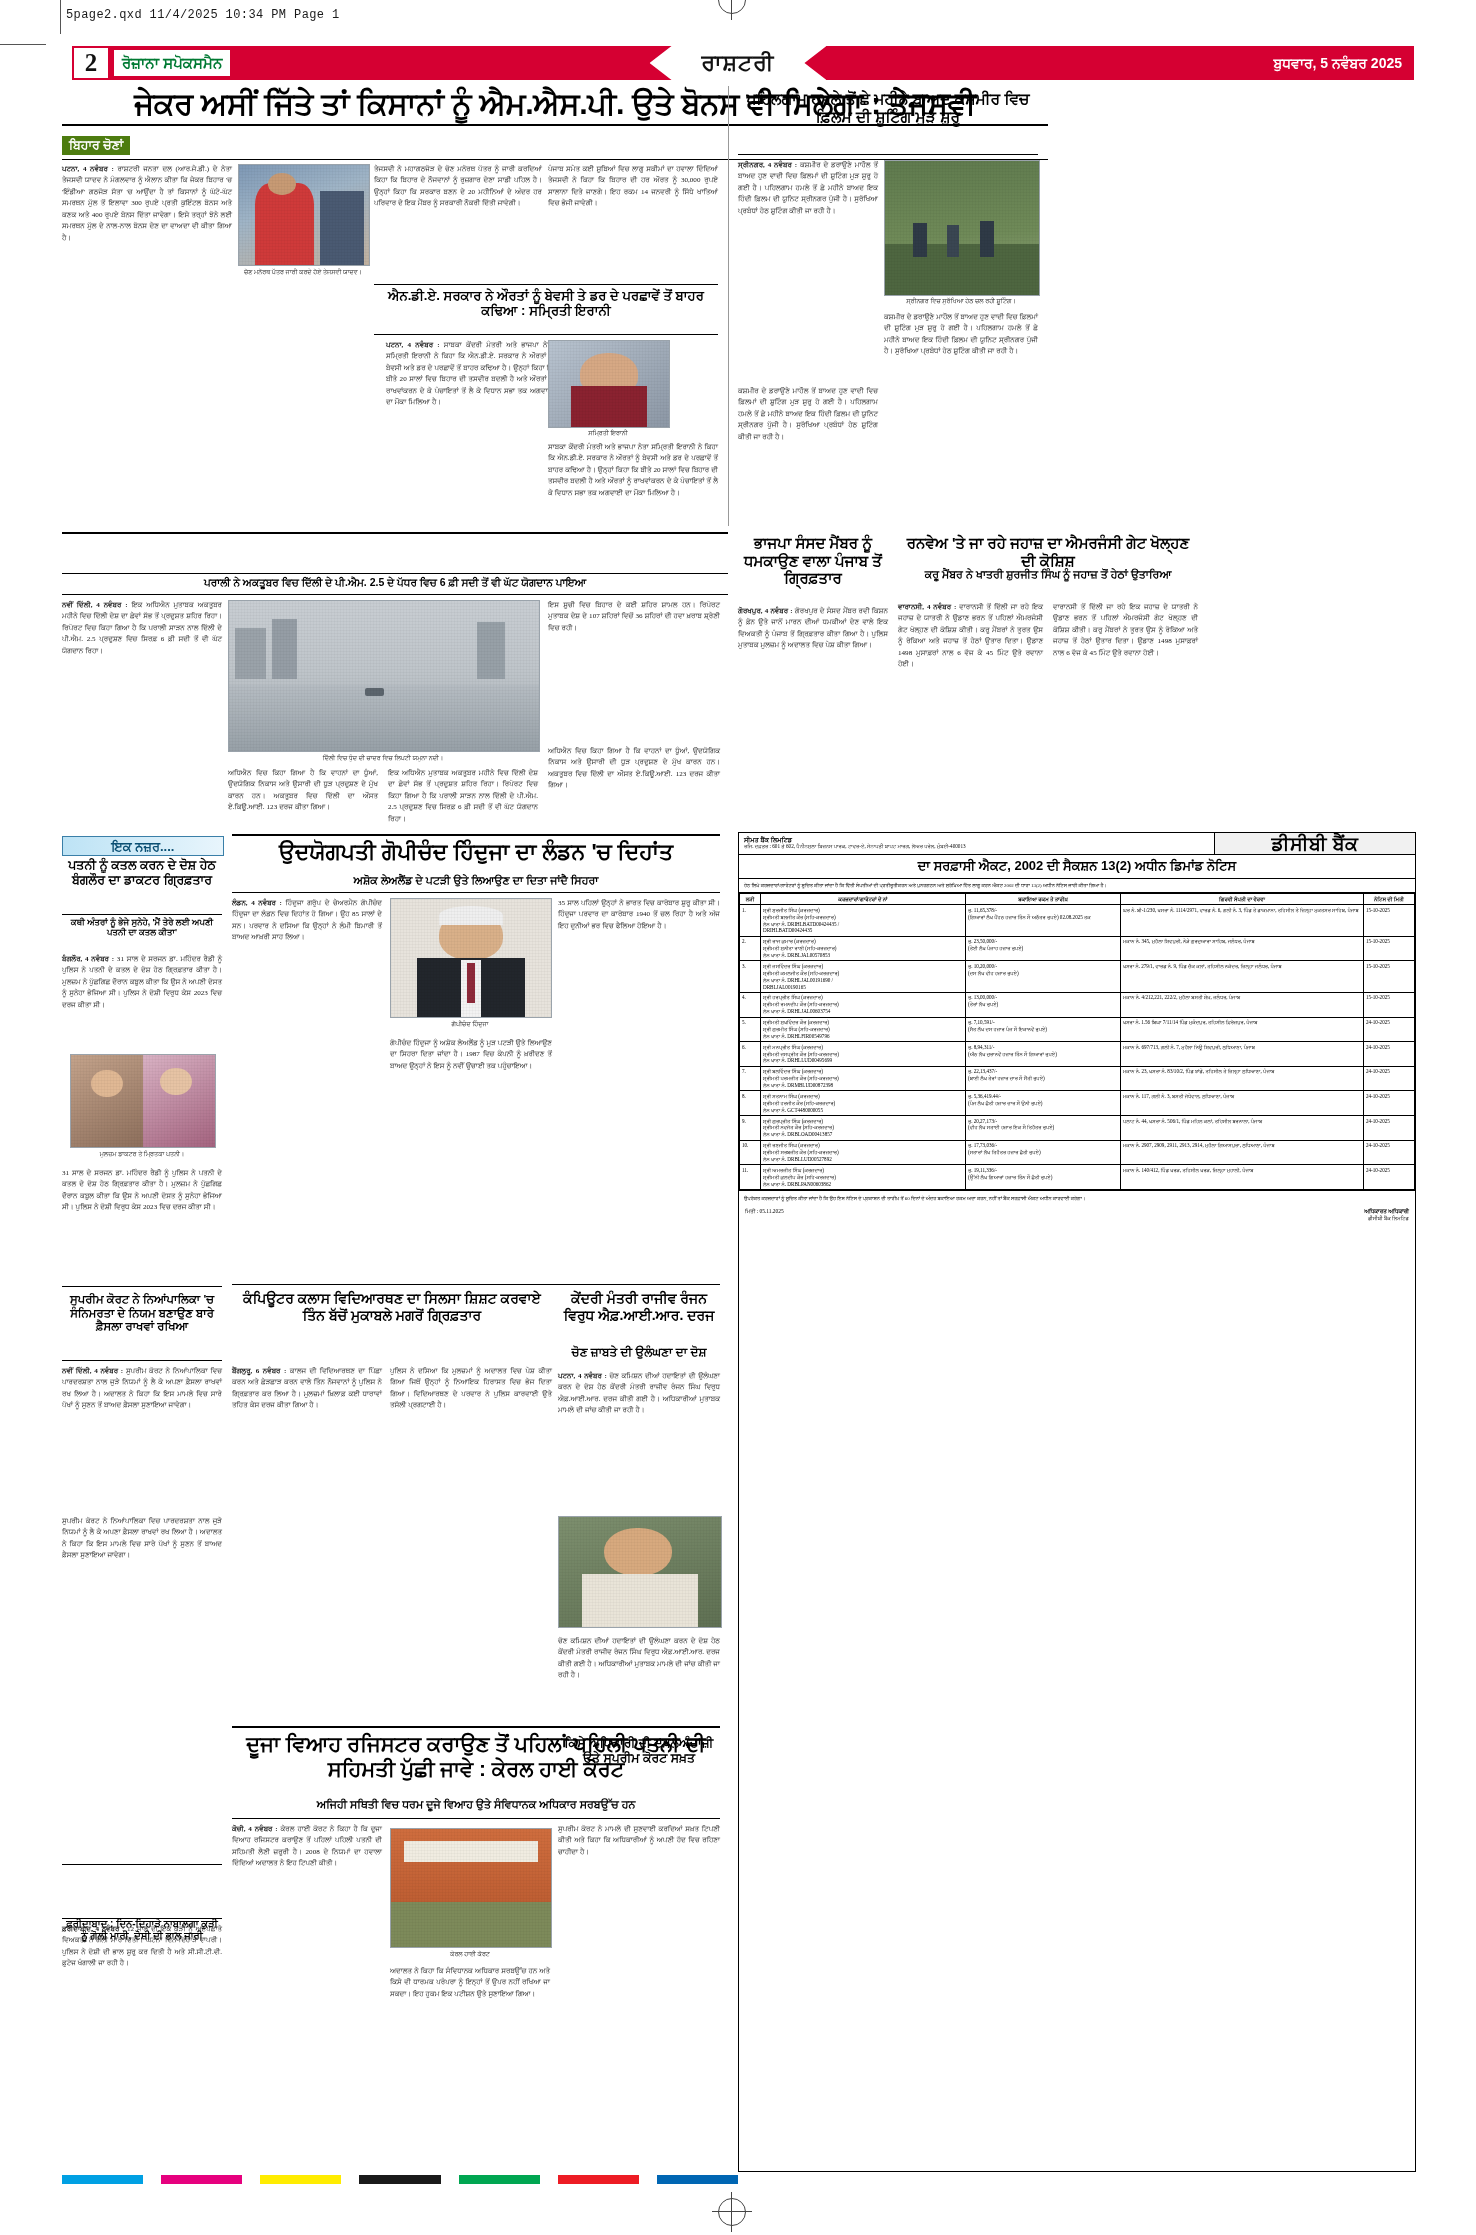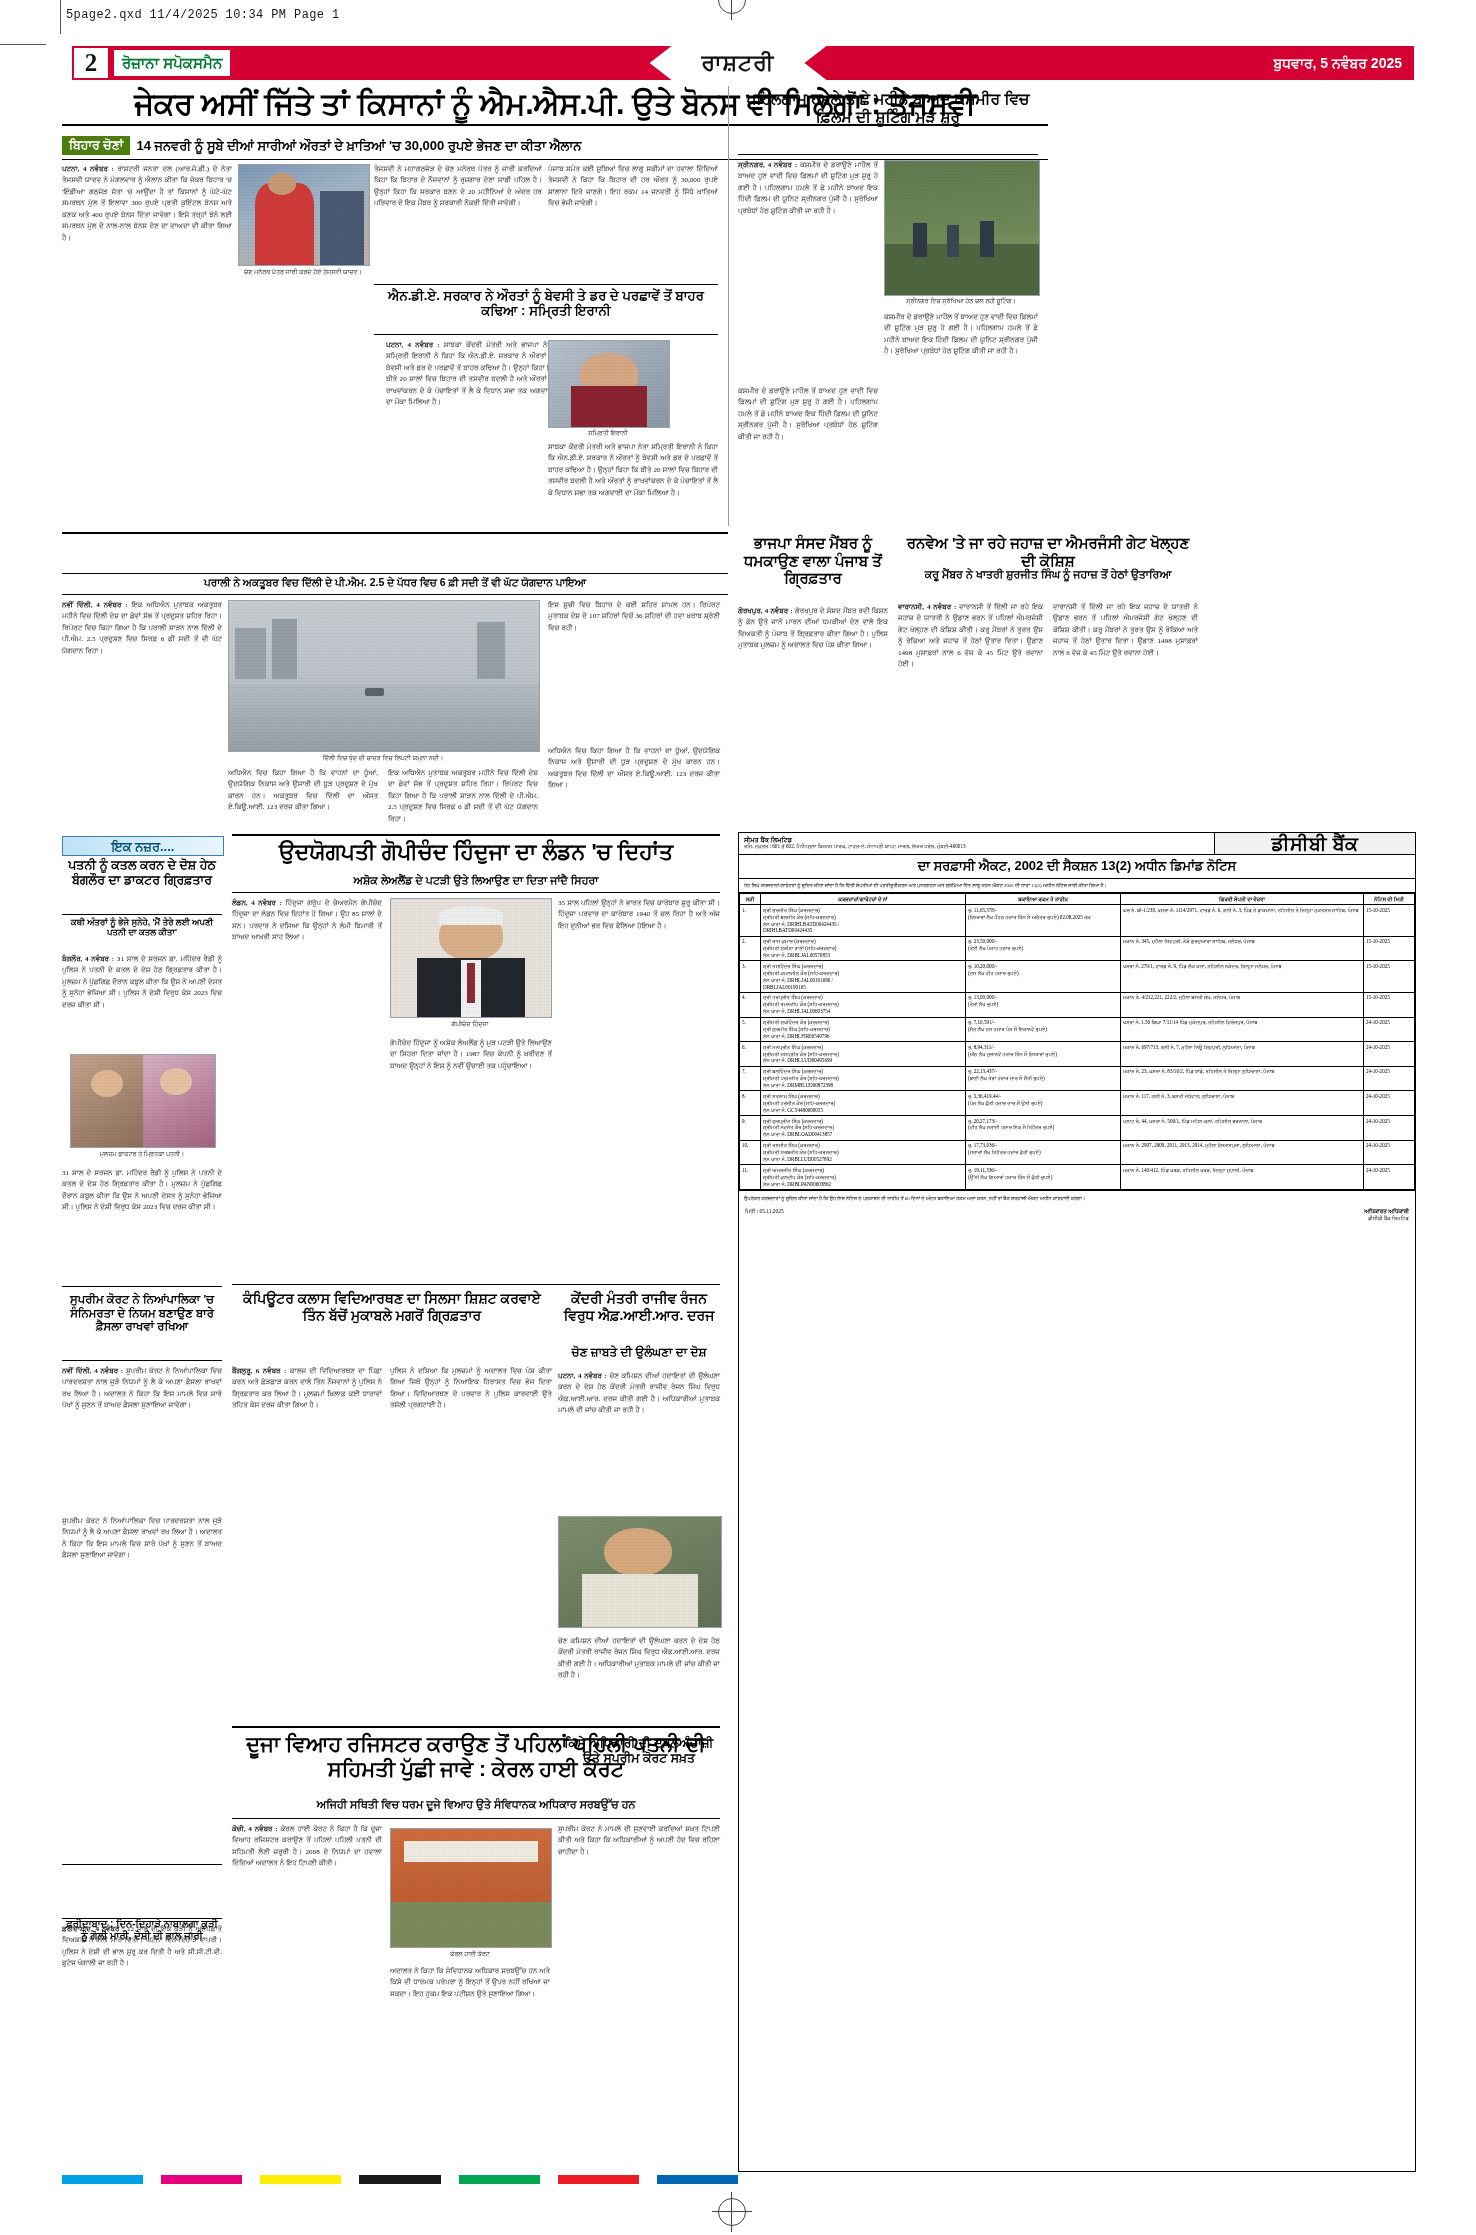--- a/index.html
+++ b/index.html
@@ -76,21 +76,20 @@
       <div class="mh-date">ਬੁਧਵਾਰ, 5 ਨਵੰਬਰ 2025</div>
     </div>
 
     <div style="position:absolute;left:0;top:40px;width:986px;">
       <div class="hl" style="font-size:30.5px;text-align:center;letter-spacing:-.3px;">ਜੇਕਰ ਅਸੀਂ ਜਿੱਤੇ ਤਾਂ ਕਿਸਾਨਾਂ ਨੂੰ ਐਮ.ਐਸ.ਪੀ. ਉਤੇ ਬੋਨਸ ਵੀ ਮਿਲੇਗਾ : ਤੇਜਸਵੀ</div>
       <div class="rule2" style="margin-top:4px;"></div>
     </div>
 
     <div style="position:absolute;left:0;top:90px;width:986px;display:flex;align-items:center;gap:6px;">
       <div class="tagbar" style="font-size:12.5px;">ਬਿਹਾਰ ਚੋਣਾਂ</div>
-      <div class="hl" style="font-size:13px;flex:1;line-height:1.2;">14 ਜਨਵਰੀ ਨੂੰ ਸੂਬੇ ਦੀਆਂ ਸਾਰੀਆਂ ਔਰਤਾਂ ਦੇ ਖ਼ਾਤਿਆਂ 'ਚ 30,000 ਰੁਪਏ ਭੇਜਣ ਦਾ ਕੀਤਾ ਐਲਾਨ</div>
     </div>
     <div class="rule" style="position:absolute;left:0;top:113px;width:986px;"></div>
 
     <div style="position:absolute;left:0;top:118px;width:170px;">
       <div class="bt"><b>ਪਟਨਾ, 4 ਨਵੰਬਰ :</b> <span>ਰਾਸ਼ਟਰੀ ਜਨਤਾ ਦਲ (ਆਰ.ਜੇ.ਡੀ.) ਦੇ ਨੇਤਾ ਤੇਜਸਵੀ ਯਾਦਵ ਨੇ ਮੰਗਲਵਾਰ ਨੂੰ ਐਲਾਨ ਕੀਤਾ ਕਿ ਜੇਕਰ ਬਿਹਾਰ 'ਚ 'ਇੰਡੀਆ' ਗਠਜੋੜ ਸੱਤਾ 'ਚ ਆਉਂਦਾ ਹੈ ਤਾਂ ਕਿਸਾਨਾਂ ਨੂੰ ਘੱਟੋ-ਘੱਟ ਸਮਰਥਨ ਮੁੱਲ ਤੋਂ ਇਲਾਵਾ 300 ਰੁਪਏ ਪ੍ਰਤੀ ਕੁਇੰਟਲ ਬੋਨਸ ਅਤੇ ਕਣਕ ਅਤੇ 400 ਰੁਪਏ ਬੋਨਸ ਦਿੱਤਾ ਜਾਵੇਗਾ। ਇਸੇ ਤਰ੍ਹਾਂ ਝੋਨੇ ਲਈ ਸਮਰਥਨ ਮੁੱਲ ਦੇ ਨਾਲ-ਨਾਲ ਬੋਨਸ ਦੇਣ ਦਾ ਵਾਅਦਾ ਵੀ ਕੀਤਾ ਗਿਆ ਹੈ।</span></div>
     </div>
     <div class="photo imgph" style="position:absolute;left:176px;top:118px;width:130px;height:100px;">
       <div style="position:absolute;inset:0;background:linear-gradient(160deg,#7e98b5 0%,#9fb4c6 40%,#c2b2a0 100%);"></div>
       <div style="position:absolute;left:12%;top:18%;width:46%;height:82%;background:#cf3a3a;border-radius:26% 26% 0 0;"></div>
       <div style="position:absolute;left:22%;top:8%;width:22%;height:22%;background:#c79a74;border-radius:50%;"></div>

